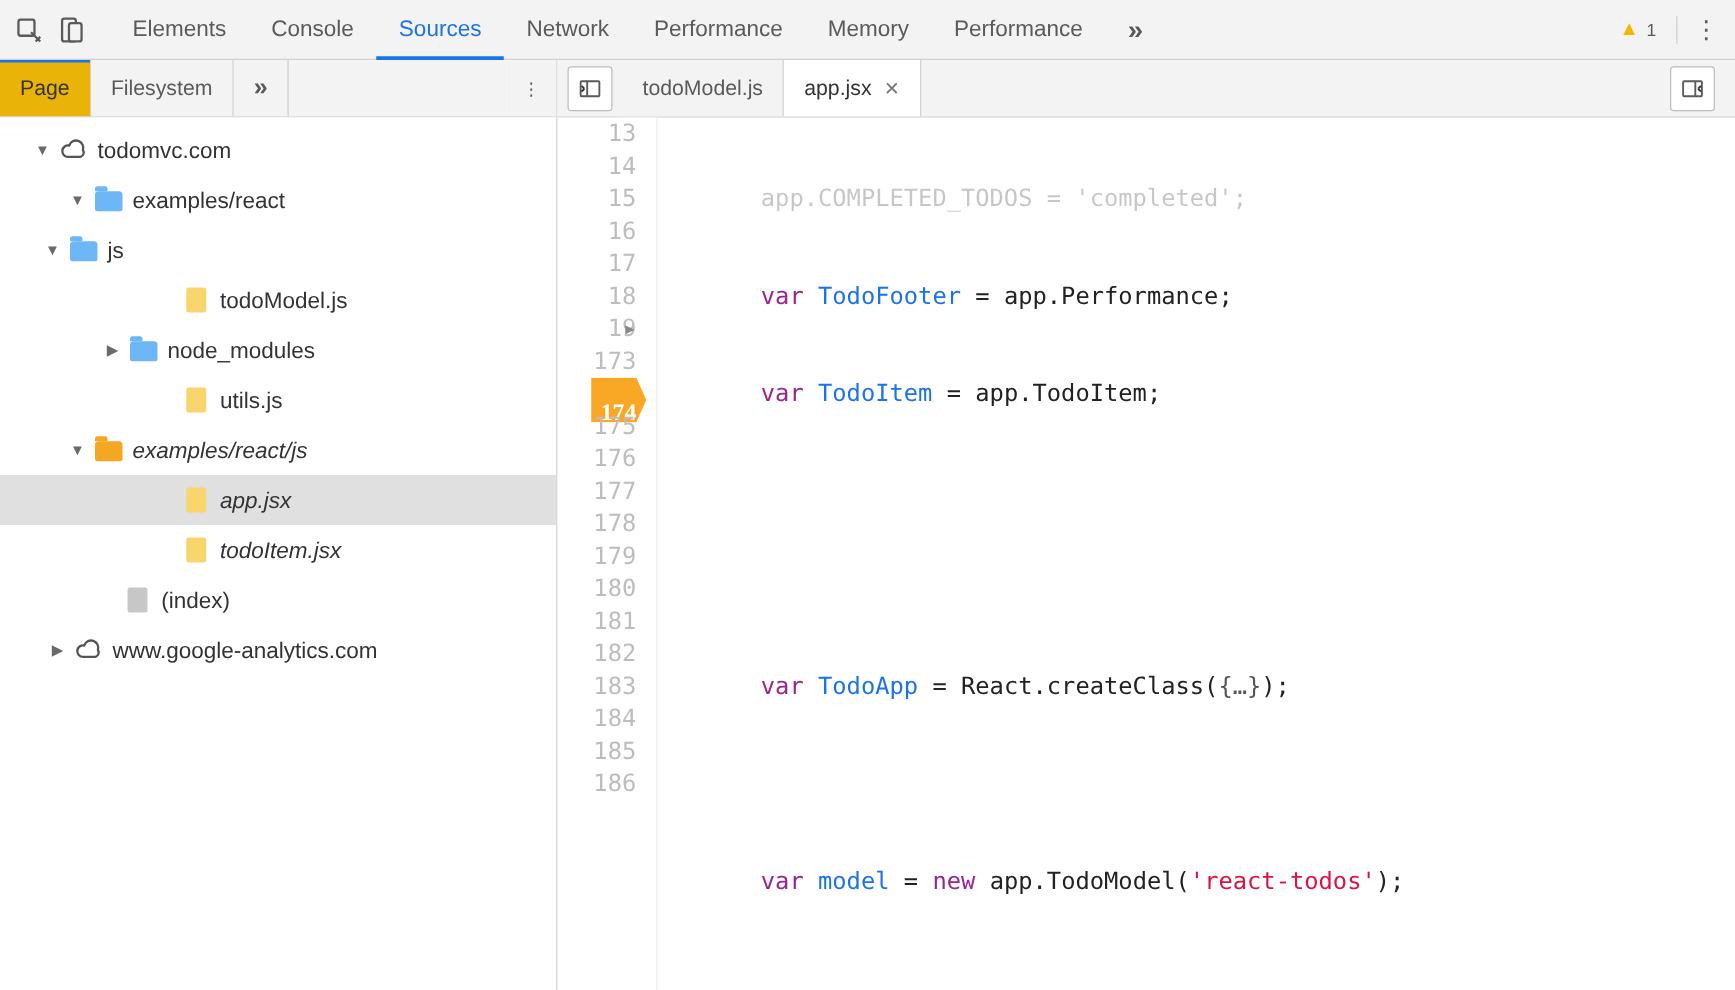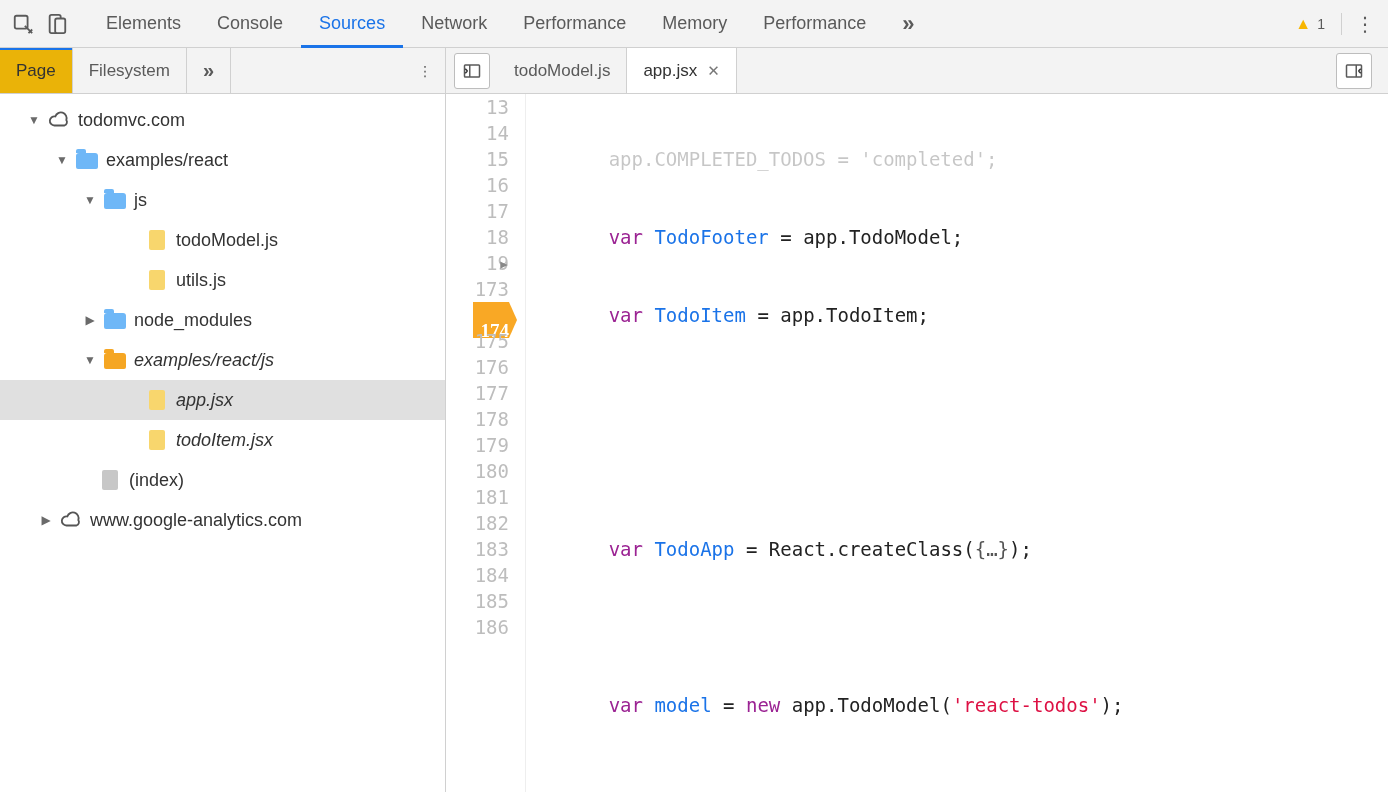--- a/index.html
+++ b/index.html
@@ -174,49 +174,49 @@
           </span>
         <span class="label">todomvc.com</span>
       </div>
       <div class="node" style="padding-left:56px">
         <span class="arrow down"></span>
         <span class="icon">
             <span class="folder-icon"></span>
           </span>
         <span class="label">examples/react</span>
       </div>
-      <div class="node" style="padding-left:84px">
+      <div class="node" style="padding-left:36px">
         <span class="arrow down"></span>
         <span class="icon">
             <span class="folder-icon"></span>
           </span>
         <span class="label">js</span>
       </div>
       <div class="node" style="padding-left:126px">
         <span class="arrow none"></span>
         <span class="icon">
             <span class="file-icon"></span>
           </span>
         <span class="label">todoModel.js</span>
-      </div>
-      <div class="node" style="padding-left:126px">
-        <span class="arrow none"></span>
-        <span class="icon">
-            <span class="file-icon"></span>
-          </span>
-        <span class="label">utils.js</span>
       </div>
       <div class="node" style="padding-left:84px">
         <span class="arrow right"></span>
         <span class="icon">
             <span class="folder-icon"></span>
           </span>
         <span class="label">node_modules</span>
       </div>
-      <div class="node" style="padding-left:84px">
+      <div class="node" style="padding-left:126px">
+        <span class="arrow none"></span>
+        <span class="icon">
+            <span class="file-icon"></span>
+          </span>
+        <span class="label">utils.js</span>
+      </div>
+      <div class="node" style="padding-left:56px">
         <span class="arrow down"></span>
         <span class="icon">
             <span class="folder-icon orange"></span>
           </span>
         <span class="label ital">examples/react/js</span>
       </div>
       <div class="node selected" style="padding-left:126px">
         <span class="arrow none"></span>
         <span class="icon">
             <span class="file-icon"></span>
@@ -270,21 +270,21 @@
         <div class="ln">180</div>
         <div class="ln">181</div>
         <div class="ln">182</div>
         <div class="ln">183</div>
         <div class="ln">184</div>
         <div class="ln">185</div>
         <div class="ln">186</div>
       </div>
     <div class="code">
       <div class="line plain" style="opacity:.25"><span>      app.COMPLETED_TODOS = 'completed';</span></div>
-      <div class="line"><span class="plain">      </span><span class="kw">var</span><span class="plain"> </span><span class="nm">TodoFooter</span><span class="plain"> = app.TodoModel;</span></div>
+      <div class="line"><span class="plain">      </span><span class="kw">var</span><span class="plain"> </span><span class="nm">TodoFooter</span><span class="plain"> = app.Performance;</span></div>
       <div class="line"><span class="plain">      </span><span class="kw">var</span><span class="plain"> </span><span class="nm">TodoItem</span><span class="plain"> = app.TodoItem;</span></div>
       <div class="line">&nbsp;</div>
       <div class="line">&nbsp;</div>
       <div class="line"><span class="plain">      </span><span class="kw">var</span><span class="plain"> </span><span class="nm">TodoApp</span><span class="plain"> = React.createClass(</span><span class="fold-pill">{…}</span><span class="plain">);</span></div>
       <div class="line">&nbsp;</div>
       <div class="line"><span class="plain">      </span><span class="kw">var</span><span class="plain"> </span><span class="nm">model</span><span class="plain"> = </span><span class="kw">new</span><span class="plain"> app.TodoModel(</span><span class="str">'react-todos'</span><span class="plain">);</span></div>
       
       
       
       

